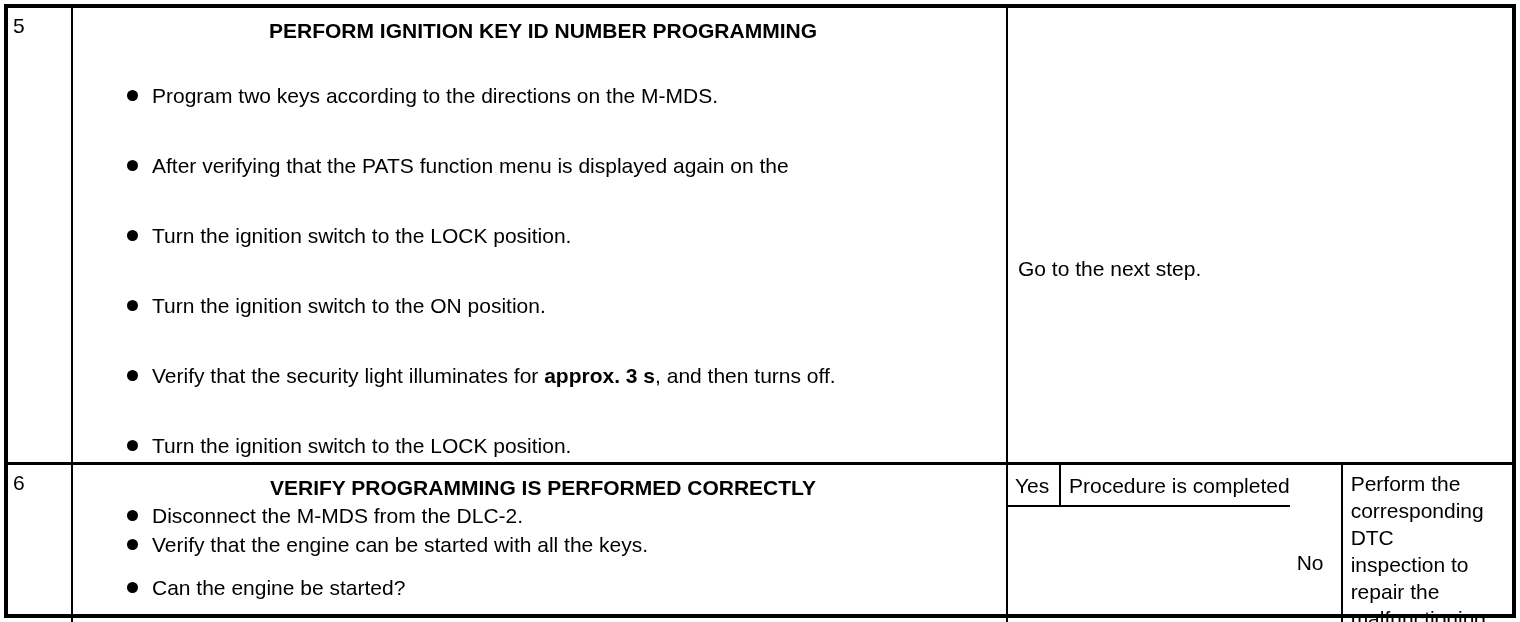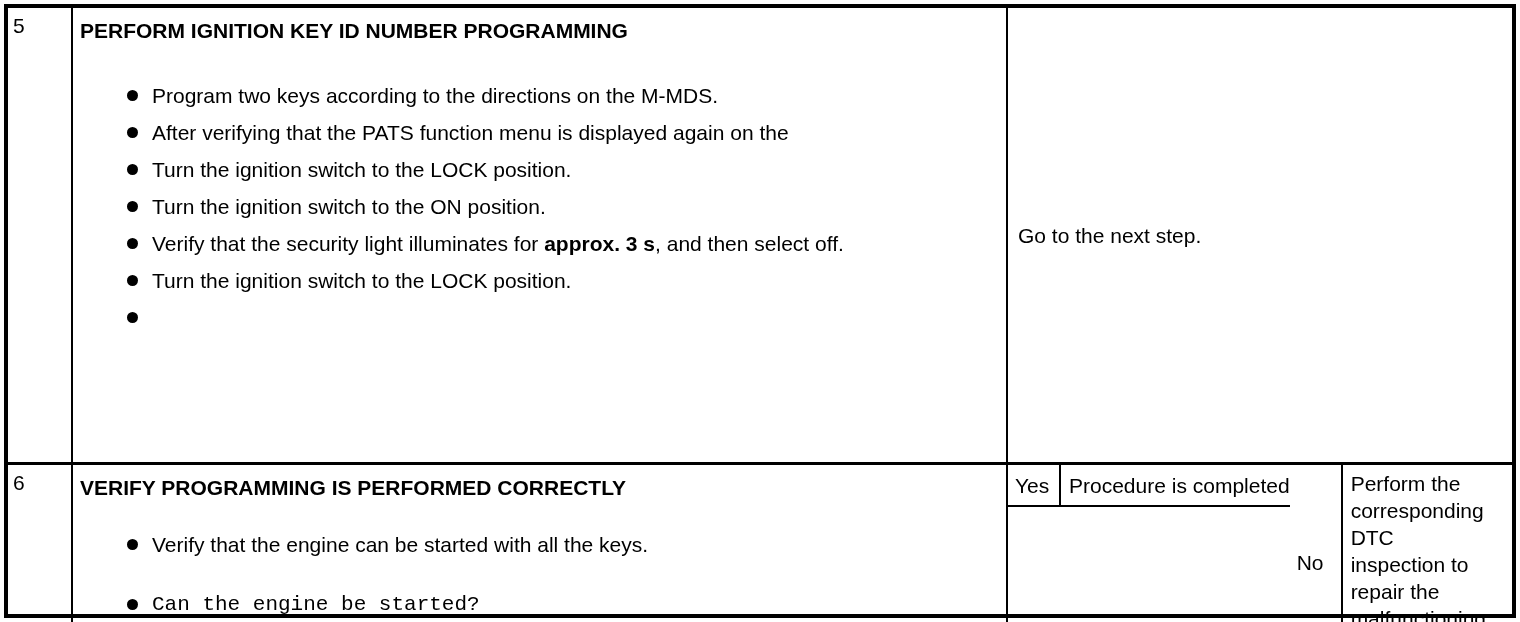--- a/index.html
+++ b/index.html
@@ -37,29 +37,29 @@
   .step-cell {
     border-right: 2px solid #000000;
     padding: 4px 0 0 5px;
   }
   .desc-cell {
     border-right: 2px solid #000000;
     padding: 9px 0 0 7px;
     display: flex;
     flex-direction: column;
   }
-  .title { font-weight: bold; }
+  .title { font-weight: bold; text-align: center; }
   .bullet {
     display: flex;
     padding-left: 47px;
-    margin-top: 10px;
+    margin-top: 43px;
   }
   .bullet.first-5 { margin-top: 38px; }
   .bullet.first-6 { margin-top: 30px; }
-  .bullet.second-6 { margin-top: 33px; font-family: Liberation Mono, monospace; }
+  .bullet.second-6 { margin-top: 16px; }
   .dot {
     flex: none;
     width: 11px;
     height: 11px;
     border-radius: 50%;
     background: #000000;
     margin-top: 8px;
     margin-right: 14px;
   }
   .ln { display: block; }
@@ -119,28 +119,29 @@
       <div class="bullet">
         <span class="dot"></span>
         <span class="btext">Turn the ignition switch to the LOCK position.</span>
       </div>
       <div class="bullet">
         <span class="dot"></span>
         <span class="btext">Turn the ignition switch to the ON position.</span>
       </div>
       <div class="bullet">
         <span class="dot"></span>
-        <span class="btext"><span>Verify that the security light illuminates for </span><b>approx. 3 s</b><span>, and then select off.</span></span>
+        <span class="btext"><span>Verify that the security light illuminates for </span><b>approx. 3 s</b><span>, and then turns off.</span></span>
       </div>
       <div class="bullet">
         <span class="dot"></span>
         <span class="btext">Turn the ignition switch to the LOCK position.</span>
       </div>
       <div class="bullet">
         <span class="dot"></span>
+        <span class="btext">Disconnect the M-MDS from the DLC-2.</span>
       </div>
     </div>
     <div class="cell action-cell">
       <span>Go to the next step.</span>
     </div>
   </div>
 
   <div class="row">
     <div class="cell step-cell">
       <span>6</span>

